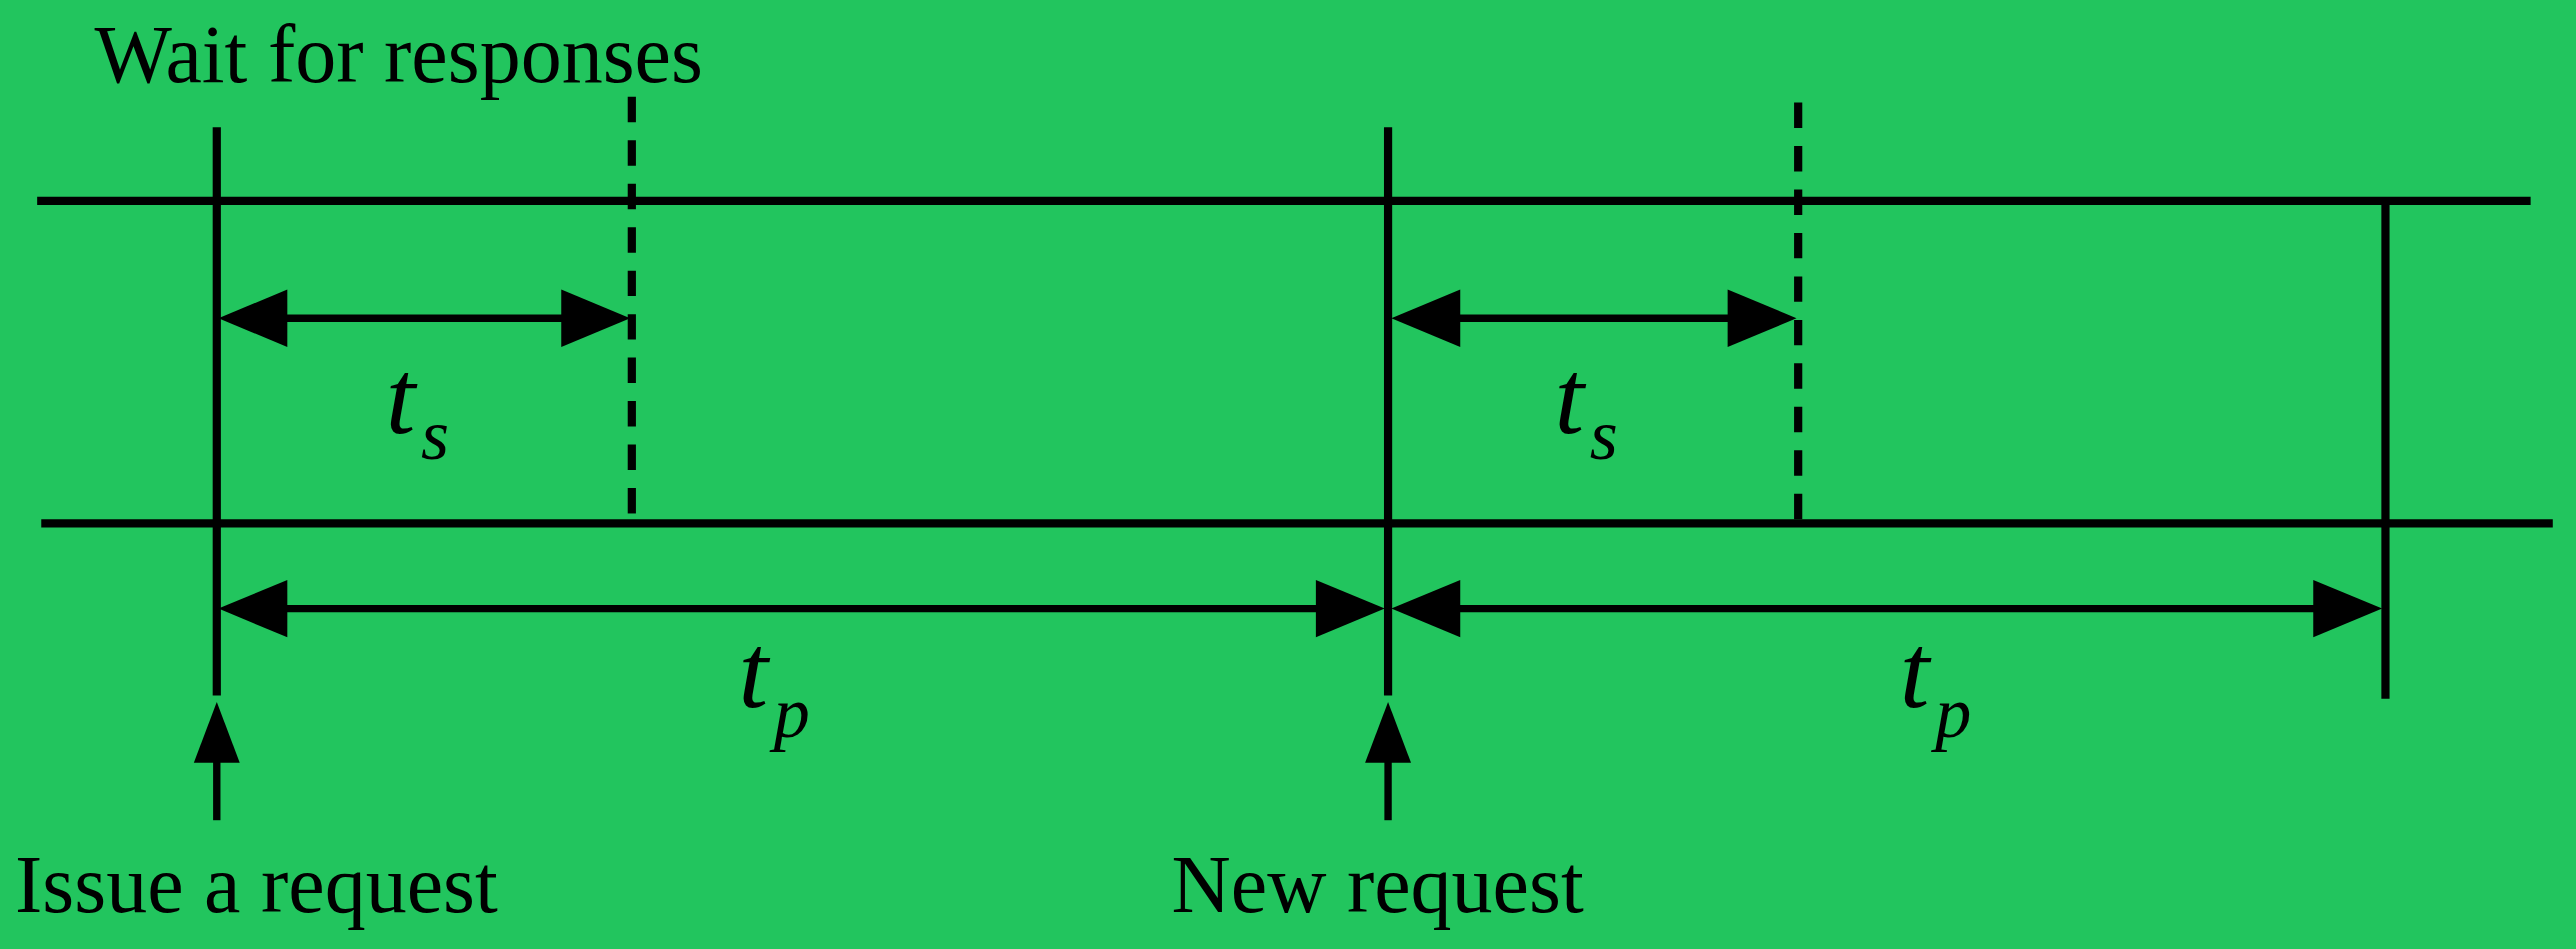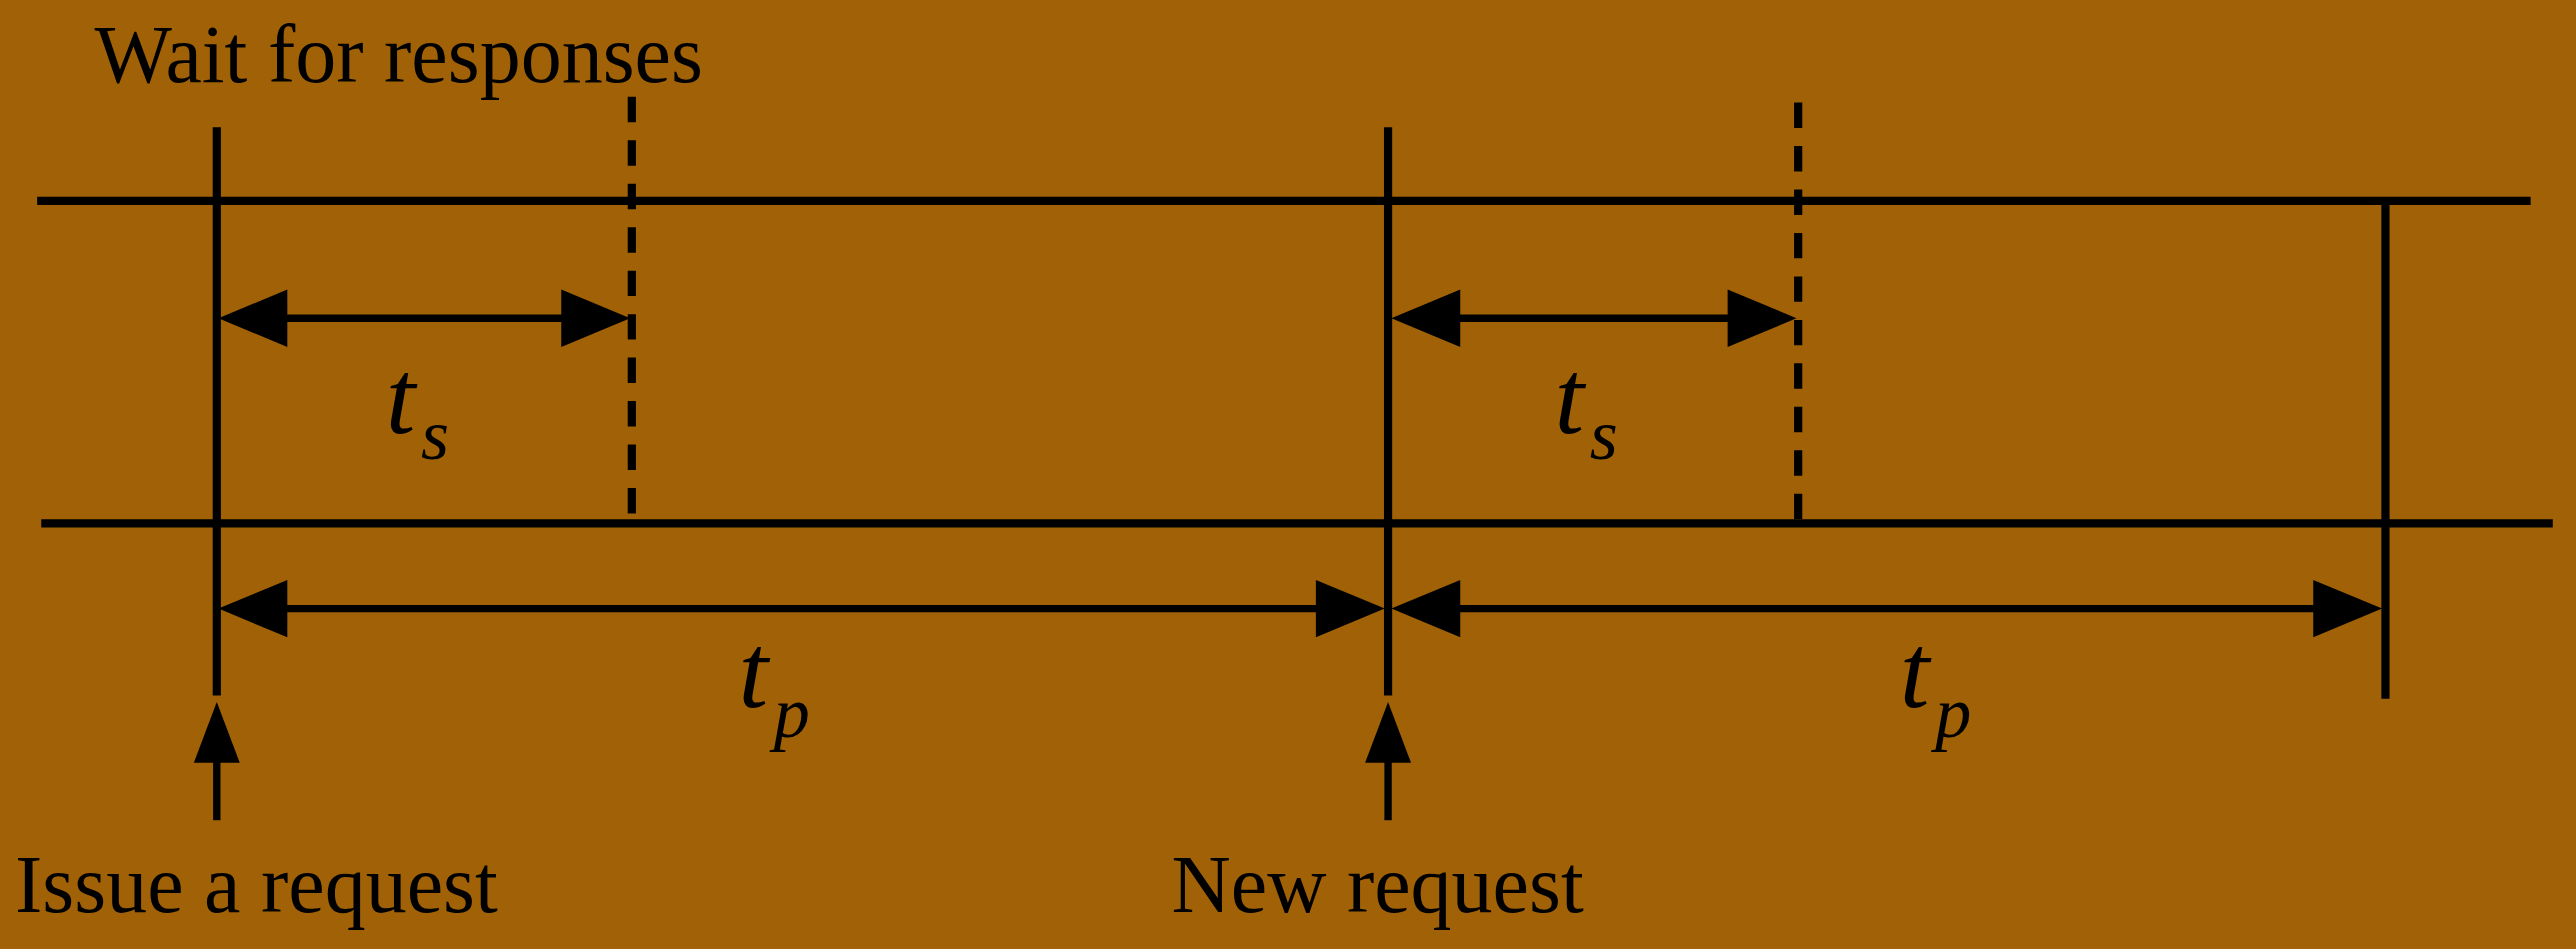--- a/index.html
+++ b/index.html
@@ -4,21 +4,21 @@
 <style>
   html, body {
     margin: 0;
     padding: 0;
     background: #ffffff;
   }
   .stage {
     position: relative;
     width: 2576px;
     height: 949px;
-    background: #a16207;
+    background: #22c55e;
     overflow: hidden;
   }
   svg {
     display: block;
     width: 2576px;
     height: 949px;
   }
   .caption {
     font-family: "Liberation Serif", "DejaVu Serif", serif;
     font-size: 100px;

